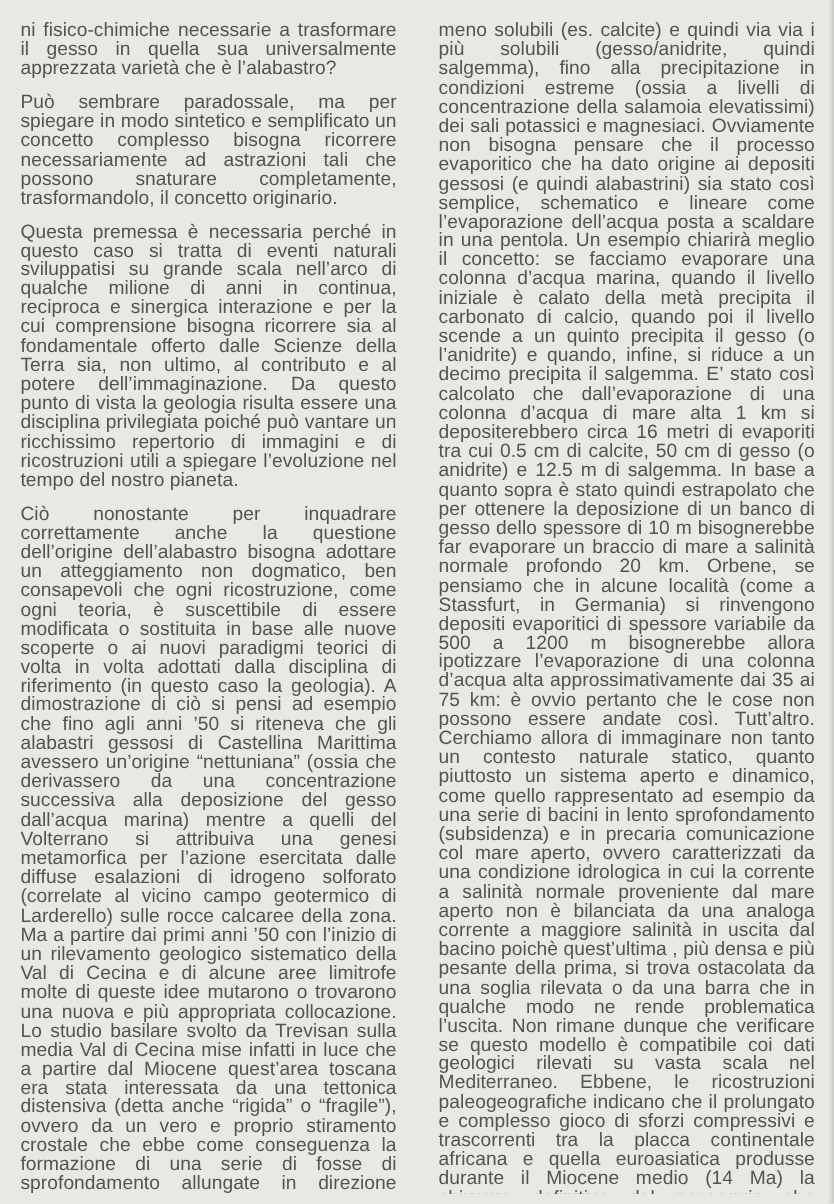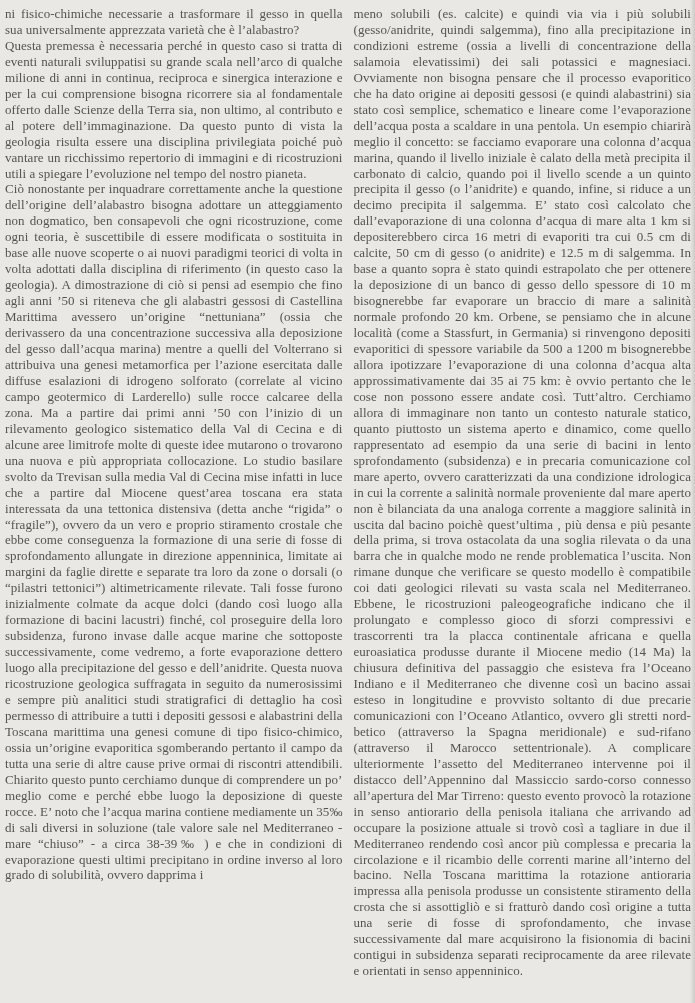--- a/index.html
+++ b/index.html
@@ -24,23 +24,23 @@
     padding: 6px 4px 8px 5px;
     display: flex;
     gap: 11px;
   }
   .col {
     width: 338px;
     height: 100%;
     overflow: hidden;
   }
   .col p {
-    margin: 0;
-    font-family: Liberation Serif, serif;
-    font-size: 13px;
+    margin: 12px;
+    font-family: Liberation Sans, sans-serif;
+    font-size: 16px;
     line-height: 15.95px;
     color: var(--ink);
     text-align: justify;
     hyphens: none;
     letter-spacing: 0.05px;
   }
   
   .scan-edge {
     position: absolute;
     top: 0;
@@ -50,20 +50,21 @@
     background: linear-gradient(to right, rgba(70,70,66,0), rgba(70,70,66,0.18));
     pointer-events: none;
   }
 </style>
 </head>
 <body>
 
 <div class="page">
   <div class="col">
     <p>ni fisico-chimiche necessarie a trasformare il gesso in quella sua universalmente apprezzata varietà che è l’alabastro?</p>
+    <p>Può sembrare paradossale, ma per spiegare in modo sintetico e semplificato un concetto complesso bisogna ricorrere necessariamente ad astrazioni tali che possono snaturare completamente, trasformandolo, il concetto originario.</p>
     <p>Questa premessa è necessaria perché in questo caso si tratta di eventi naturali sviluppatisi su grande scala nell’arco di qualche milione di anni in continua, reciproca e sinergica interazione e per la cui comprensione bisogna ricorrere sia al fondamentale offerto dalle Scienze della Terra sia, non ultimo, al contributo e al potere dell’immaginazione. Da questo punto di vista la geologia risulta essere una disciplina privilegiata poiché può vantare un ricchissimo repertorio di immagini e di ricostruzioni utili a spiegare l’evoluzione nel tempo del nostro pianeta.</p>
     <p>Ciò nonostante per inquadrare correttamente anche la questione dell’origine dell’alabastro bisogna adottare un atteggiamento non dogmatico, ben consapevoli che ogni ricostruzione, come ogni teoria, è suscettibile di essere modificata o sostituita in base alle nuove scoperte o ai nuovi paradigmi teorici di volta in volta adottati dalla disciplina di riferimento (in questo caso la geologia). A dimostrazione di ciò si pensi ad esempio che fino agli anni ’50 si riteneva che gli alabastri gessosi di Castellina Marittima avessero un’origine “nettuniana” (ossia che derivassero da una concentrazione successiva alla deposizione del gesso dall’acqua marina) mentre a quelli del Volterrano si attribuiva una genesi metamorfica per l’azione esercitata dalle diffuse esalazioni di idrogeno solforato (correlate al vicino campo geotermico di Larderello) sulle rocce calcaree della zona. Ma a partire dai primi anni ’50 con l’inizio di un rilevamento geologico sistematico della Val di Cecina e di alcune aree limitrofe molte di queste idee mutarono o trovarono una nuova e più appropriata collocazione. Lo studio basilare svolto da Trevisan sulla media Val di Cecina mise infatti in luce che a partire dal Miocene quest’area toscana era stata interessata da una tettonica distensiva (detta anche “rigida” o “fragile”), ovvero da un vero e proprio stiramento crostale che ebbe come conseguenza la formazione di una serie di fosse di sprofondamento allungate in direzione appenninica, limitate ai margini da faglie dirette e separate tra loro da zone o dorsali (o “pilastri tettonici”) altimetricamente rilevate. Tali fosse furono inizialmente colmate da acque dolci (dando così luogo alla formazione di bacini lacustri) finché, col proseguire della loro subsidenza, furono invase dalle acque marine che sottoposte successivamente, come vedremo, a forte evaporazione dettero luogo alla precipitazione del gesso e dell’anidrite. Questa nuova ricostruzione geologica suffragata in seguito da numerosissimi e sempre più analitici studi stratigrafici di dettaglio ha così permesso di attribuire a tutti i depositi gessosi e alabastrini della Toscana marittima una genesi comune di tipo fisico-chimico, ossia un’origine evaporitica sgomberando pertanto il campo da tutta una serie di altre cause prive ormai di riscontri attendibili. Chiarito questo punto cerchiamo dunque di comprendere un po’ meglio come e perché ebbe luogo la deposizione di queste rocce. E’ noto che l’acqua marina contiene mediamente un 35‰ di sali diversi in soluzione (tale valore sale nel Mediterraneo - mare “chiuso” - a circa 38-39‰ ) e che in condizioni di evaporazione questi ultimi precipitano in ordine inverso al loro grado di solubilità, ovvero dapprima i</p>
   </div>
   <div class="col">
     <p>meno solubili (es. calcite) e quindi via via i più solubili (gesso/anidrite, quindi salgemma), fino alla precipitazione in condizioni estreme (ossia a livelli di concentrazione della salamoia elevatissimi) dei sali potassici e magnesiaci. Ovviamente non bisogna pensare che il processo evaporitico che ha dato origine ai depositi gessosi (e quindi alabastrini) sia stato così semplice, schematico e lineare come l’evaporazione dell’acqua posta a scaldare in una pentola. Un esempio chiarirà meglio il concetto: se facciamo evaporare una colonna d’acqua marina, quando il livello iniziale è calato della metà precipita il carbonato di calcio, quando poi il livello scende a un quinto precipita il gesso (o l’anidrite) e quando, infine, si riduce a un decimo precipita il salgemma. E’ stato così calcolato che dall’evaporazione di una colonna d’acqua di mare alta 1 km si depositerebbero circa 16 metri di evaporiti tra cui 0.5 cm di calcite, 50 cm di gesso (o anidrite) e 12.5 m di salgemma. In base a quanto sopra è stato quindi estrapolato che per ottenere la deposizione di un banco di gesso dello spessore di 10 m bisognerebbe far evaporare un braccio di mare a salinità normale profondo 20 km. Orbene, se pensiamo che in alcune località (come a Stassfurt, in Germania) si rinvengono depositi evaporitici di spessore variabile da 500 a 1200 m bisognerebbe allora ipotizzare l’evaporazione di una colonna d’acqua alta approssimativamente dai 35 ai 75 km: è ovvio pertanto che le cose non possono essere andate così. Tutt’altro. Cerchiamo allora di immaginare non tanto un contesto naturale statico, quanto piuttosto un sistema aperto e dinamico, come quello rappresentato ad esempio da una serie di bacini in lento sprofondamento (subsidenza) e in precaria comunicazione col mare aperto, ovvero caratterizzati da una condizione idrologica in cui la corrente a salinità normale proveniente dal mare aperto non è bilanciata da una analoga corrente a maggiore salinità in uscita dal bacino poichè quest’ultima , più densa e più pesante della prima, si trova ostacolata da una soglia rilevata o da una barra che in qualche modo ne rende problematica l’uscita. Non rimane dunque che verificare se questo modello è compatibile coi dati geologici rilevati su vasta scala nel Mediterraneo. Ebbene, le ricostruzioni paleogeografiche indicano che il prolungato e complesso gioco di sforzi compressivi e trascorrenti tra la placca continentale africana e quella euroasiatica produsse durante il Miocene medio (14 Ma) la chiusura definitiva del passaggio che esisteva fra l’Oceano Indiano e il Mediterraneo che divenne così un bacino assai esteso in longitudine e provvisto soltanto di due precarie comunicazioni con l’Oceano Atlantico, ovvero gli stretti nord-betico (attraverso la Spagna meridionale) e sud-rifano (attraverso il Marocco settentrionale). A complicare ulteriormente l’assetto del Mediterraneo intervenne poi il distacco dell’Appennino dal Massiccio sardo-corso connesso all’apertura del Mar Tirreno: questo evento provocò la rotazione in senso antiorario della penisola italiana che arrivando ad occupare la posizione attuale si trovò così a tagliare in due il Mediterraneo rendendo così ancor più complessa e precaria la circolazione e il ricambio delle correnti marine all’interno del bacino. Nella Toscana marittima la rotazione antioraria impressa alla penisola produsse un consistente stiramento della crosta che si assottigliò e si fratturò dando così origine a tutta una serie di fosse di sprofondamento, che invase successivamente dal mare acquisirono la fisionomia di bacini contigui in subsidenza separati reciprocamente da aree rilevate e orientati in senso appenninico.</p>
   </div>
 </div>
 
 <div class="scan-edge"></div>
 

